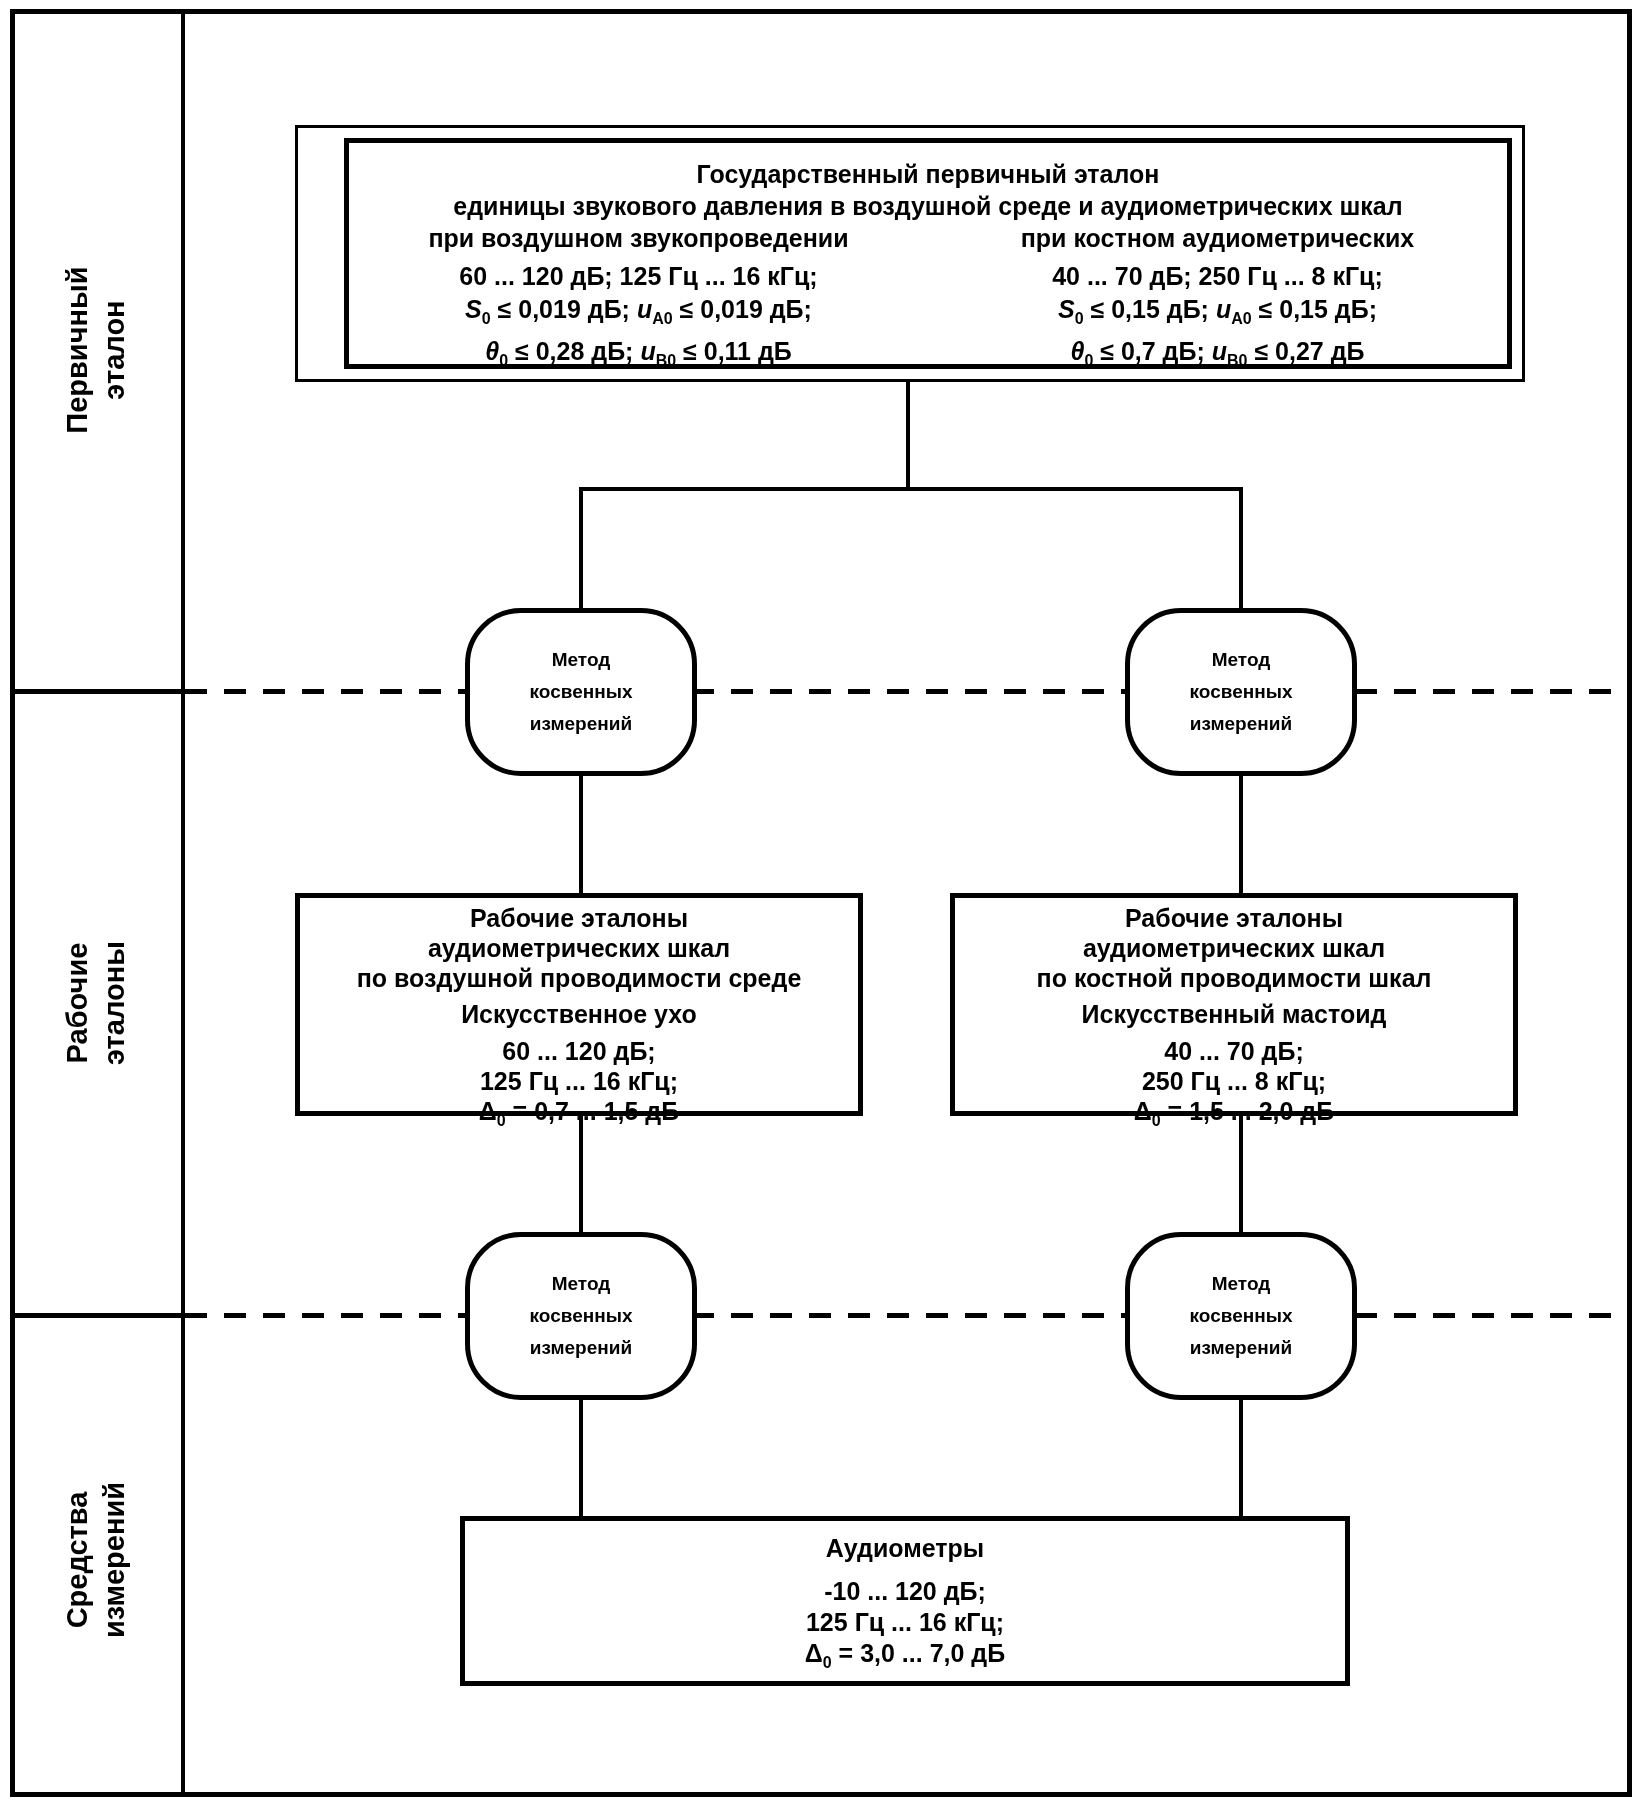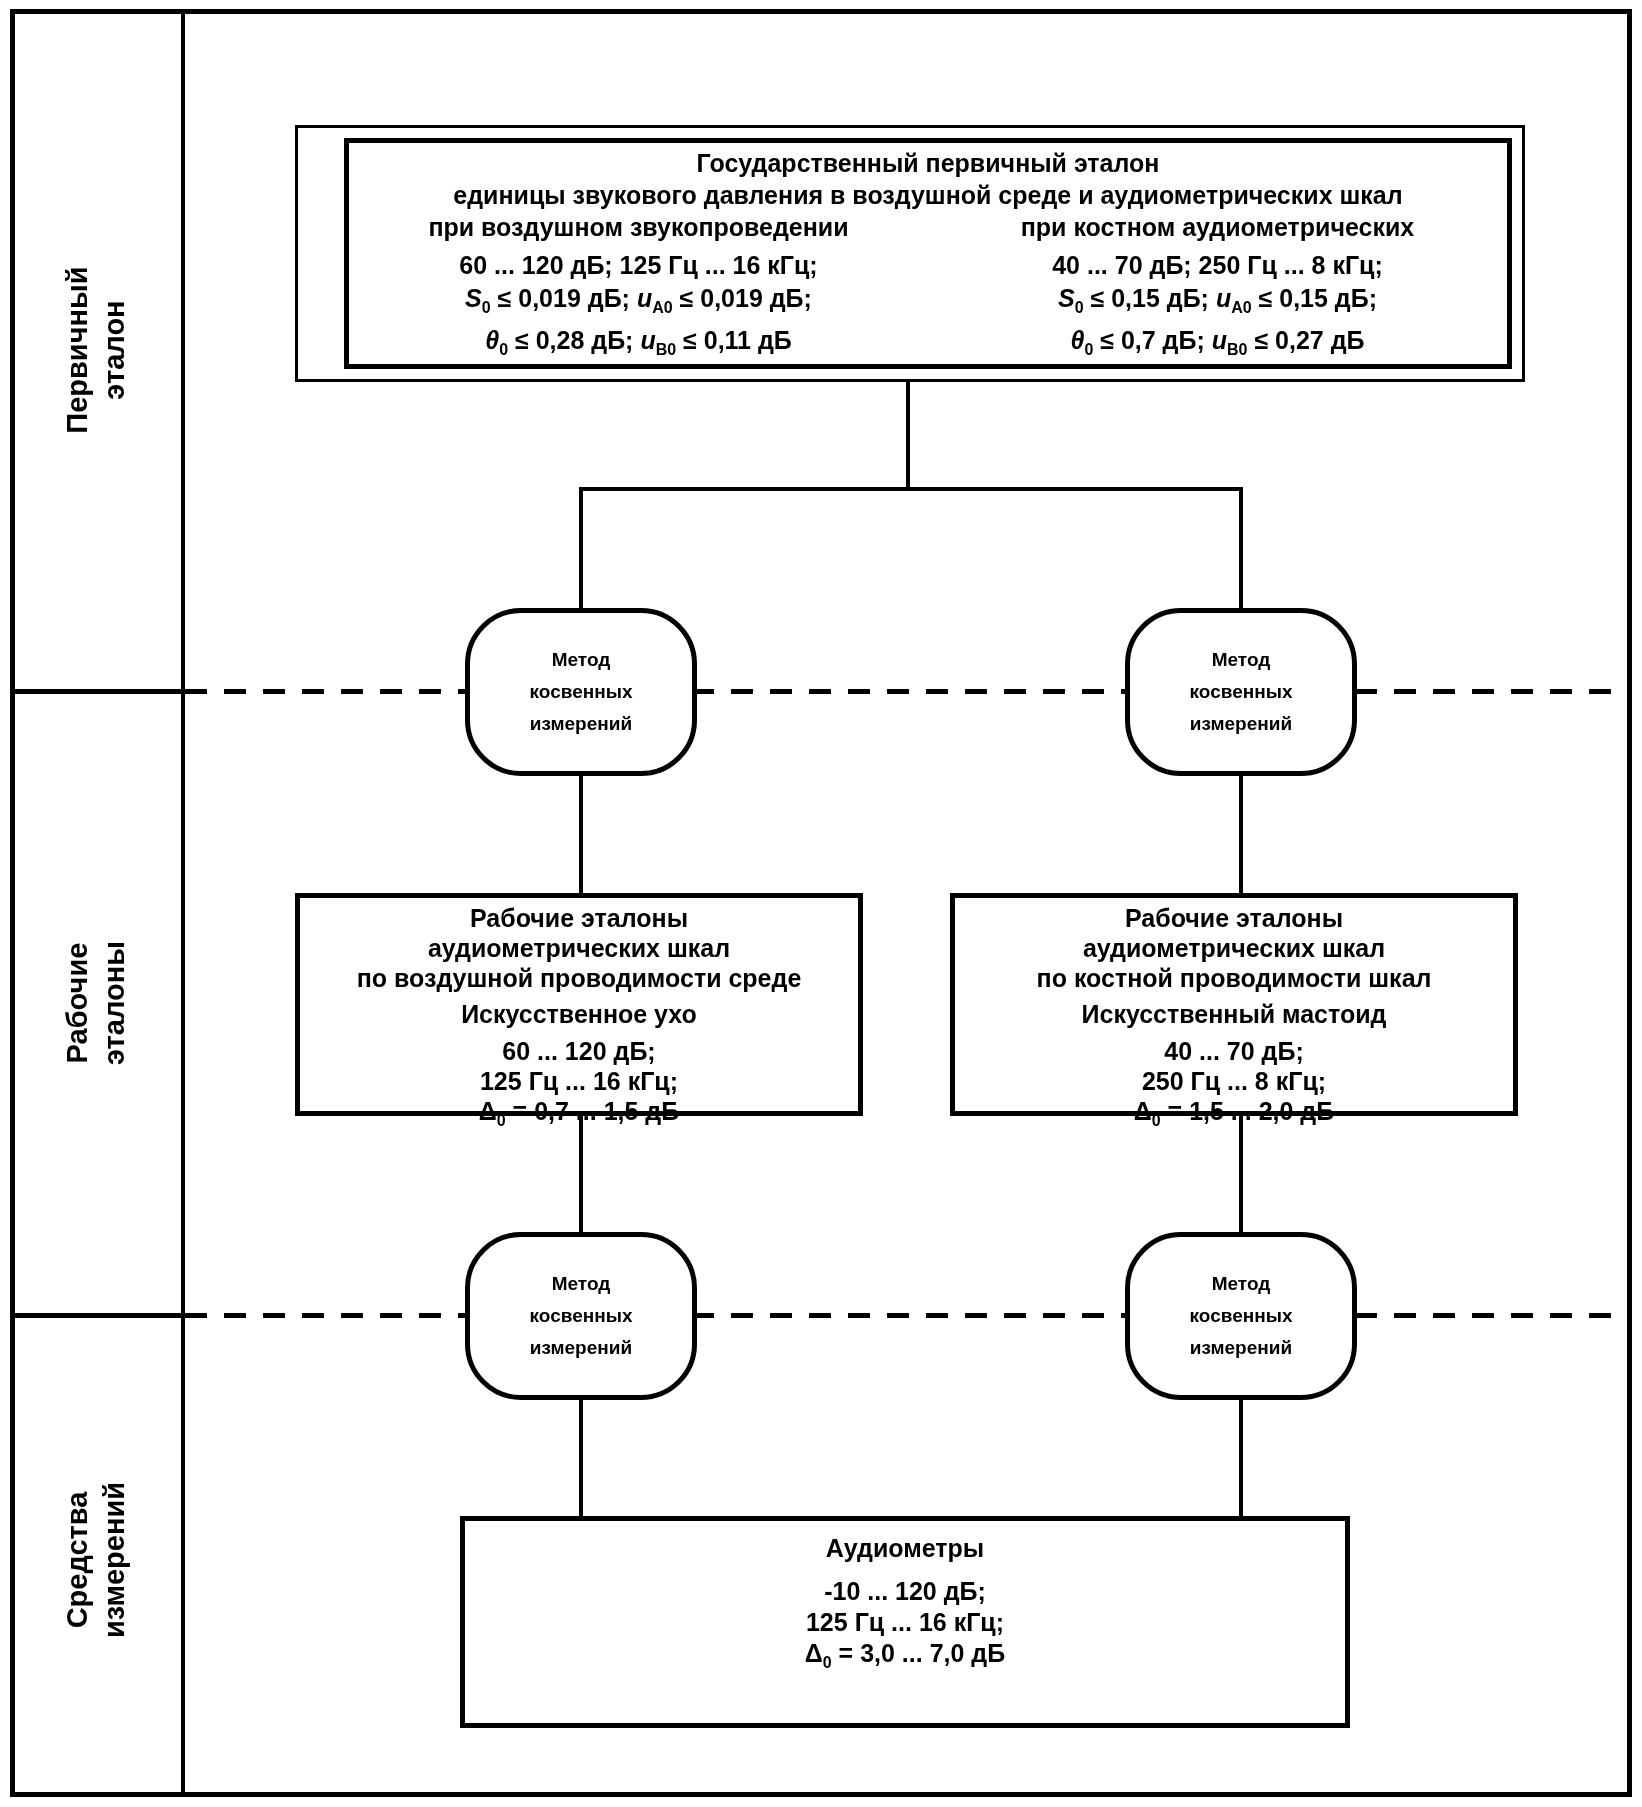--- a/index.html
+++ b/index.html
@@ -33,38 +33,38 @@
     position: absolute; box-sizing: border-box; background: #ffffff;
     border: 5px solid #000; z-index: 2; text-align: center;
   }
   .top-box-outer {
     position: absolute; left:295px; top:125px; width:1230px; height:257px;
     box-sizing: border-box; border: 3px solid #000; background:#fff; z-index: 2;
   }
   .top-box-inner {
     position: absolute; left:10px; top:10px; right:10px; bottom:10px;
     border: 5px solid #000; box-sizing: border-box;
-    text-align: center; padding-top: 4px; margin-left: 36px;
+    text-align: center; padding-top: 15px; margin-left: 36px;
   }
   .tb-title { font-size: 25px; line-height: 32px; }
   .tb-subtitle { font-size: 25px; line-height: 32px; }
   .tb-cols { display: flex; margin-top: 0; }
   .tb-col { flex: 1 1 50%; }
   .tb-header { font-size: 25px; line-height: 32px; }
   .tb-specs { margin-top: 6px; font-size: 25px; line-height: 33px; }
   .method-box {
     width: 232px; height: 168px; border-radius: 56px;
     display: flex; flex-direction: column; justify-content: center;
     font-size: 19px; line-height: 32px;
   }
   .ws-box { width: 568px; height: 223px; padding-top: 5px; }
   .ws-title { font-size: 25px; line-height: 30px; }
   .ws-device { font-size: 25px; line-height: 30px; margin-top: 6px; }
   .ws-specs { font-size: 25px; line-height: 30px; margin-top: 7px; }
-  .mi-box { width: 890px; height: 212px; padding-top: 12px; }
+  .mi-box { width: 890px; height: 170px; padding-top: 12px; }
   .mi-title { font-size: 25px; line-height: 30px; }
   .mi-specs { font-size: 25px; line-height: 31px; margin-top: 13px; }
   sub { font-size: 64%; }
   i { font-style: italic; }
 </style>
 </head>
 <body>
 
 <div id="canvas">
 

